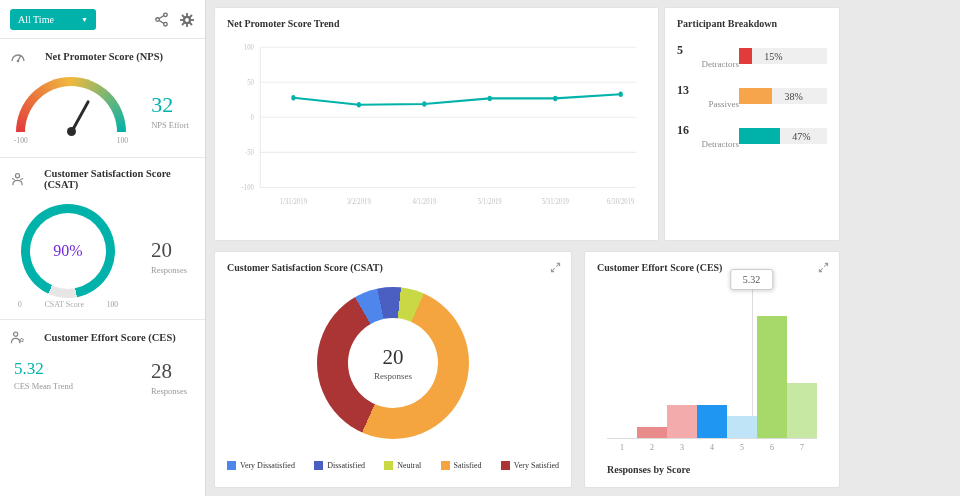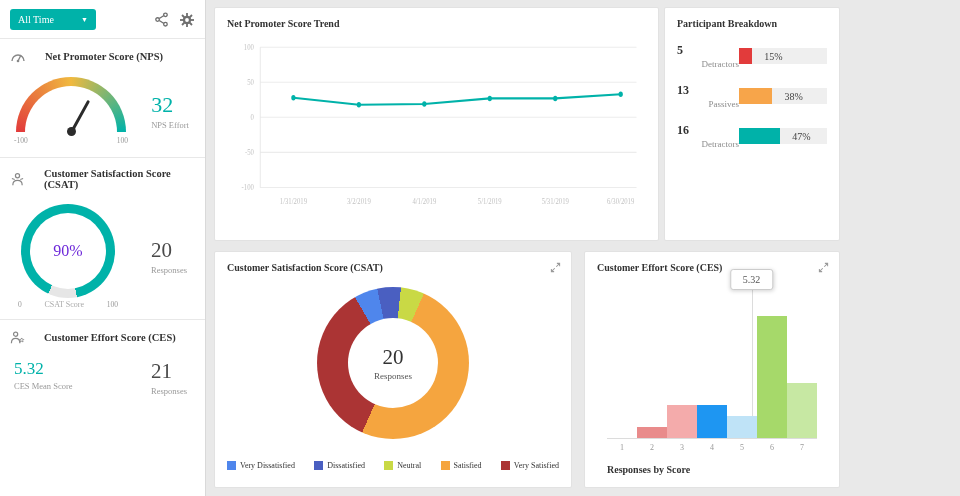--- a/index.html
+++ b/index.html
@@ -197,24 +197,24 @@
         <svg class="section-icon" width="15" height="15" viewBox="0 0 16 16">
           <circle cx="6" cy="4.5" r="2.2" fill="none" stroke="#888" stroke-width="1.3"></circle>
           <path d="M1.5 14c0-3 1.8-5 4.5-5s4.5 2 4.5 5" fill="none" stroke="#888" stroke-width="1.3"></path>
           <path d="M12.5 8.5l.7 1.4 1.5.2-1.1 1.1.3 1.5-1.4-.7-1.4.7.3-1.5-1.1-1.1 1.5-.2z" fill="none" stroke="#888" stroke-width="0.9"></path>
         </svg>
         <span class="section-title">Customer Effort Score (CES)</span>
       </div>
       <div class="ces-side-body">
         <div class="big-metric">
           <div class="metric-value-teal" style="font-size:17px;">5.32</div>
-          <div class="metric-sub">CES Mean Score</div>
+          <div class="metric-sub">CES Mean Trend</div>
         </div>
         <div class="big-metric">
-          <div class="metric-value-dark">21</div>
+          <div class="metric-value-dark">28</div>
           <div class="metric-sub">Responses</div>
         </div>
       </div>
     </div>
   </div>
 
   <div class="main">
 
     <div class="top-row">
 

